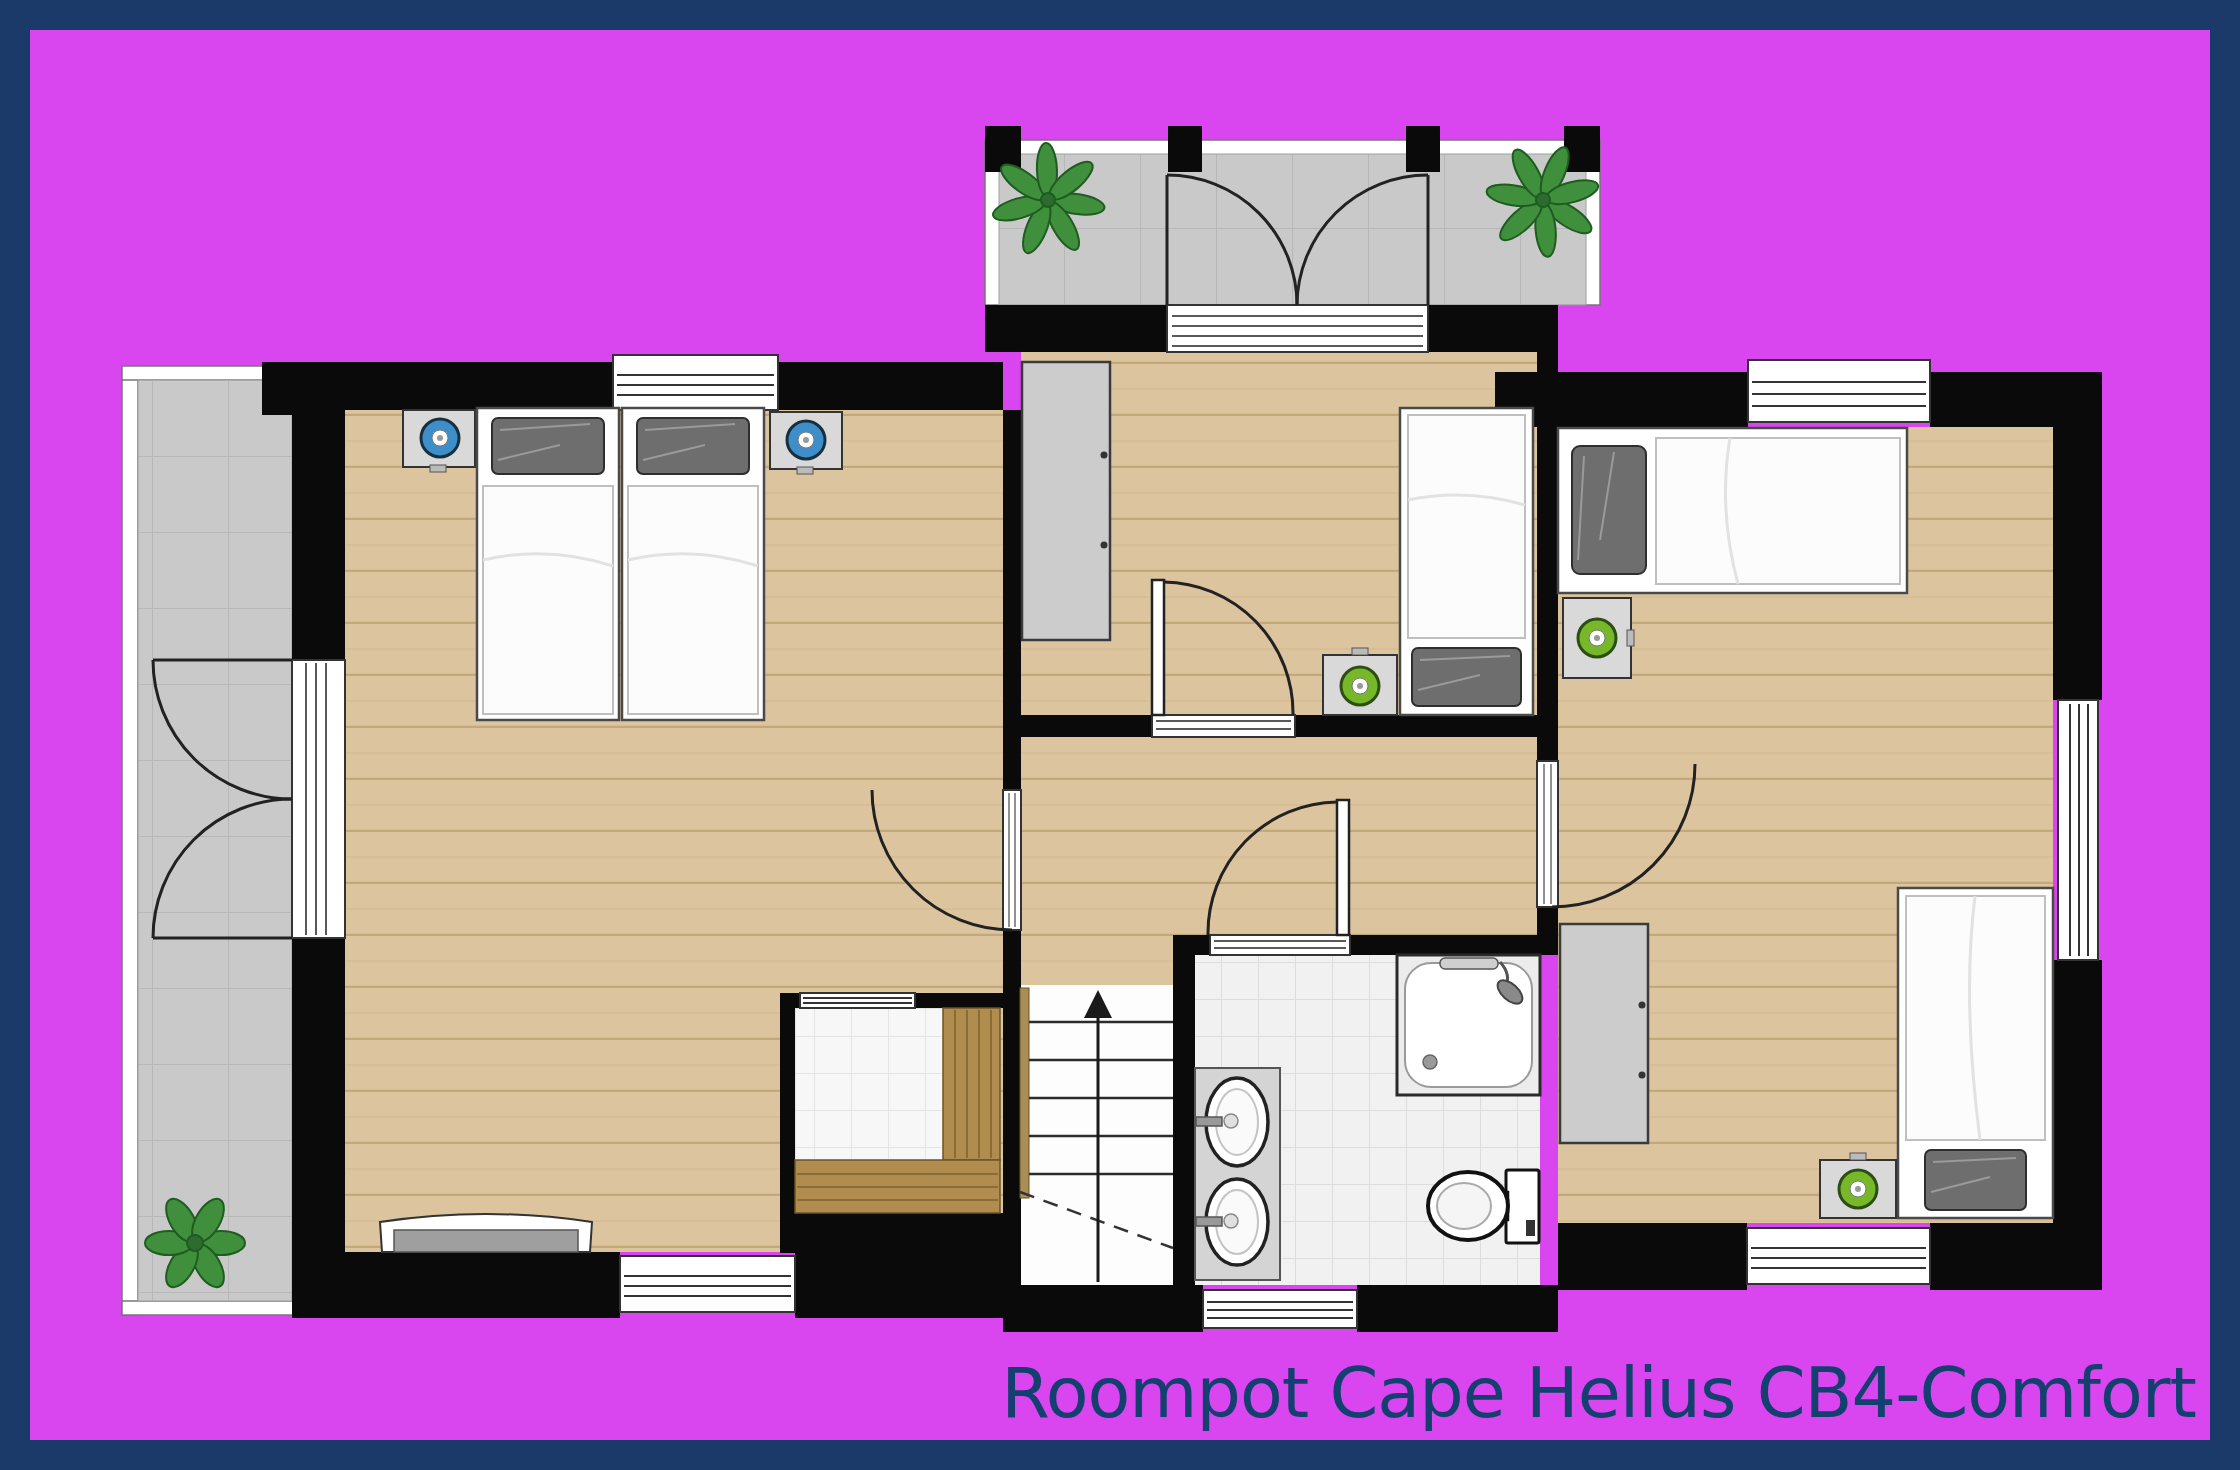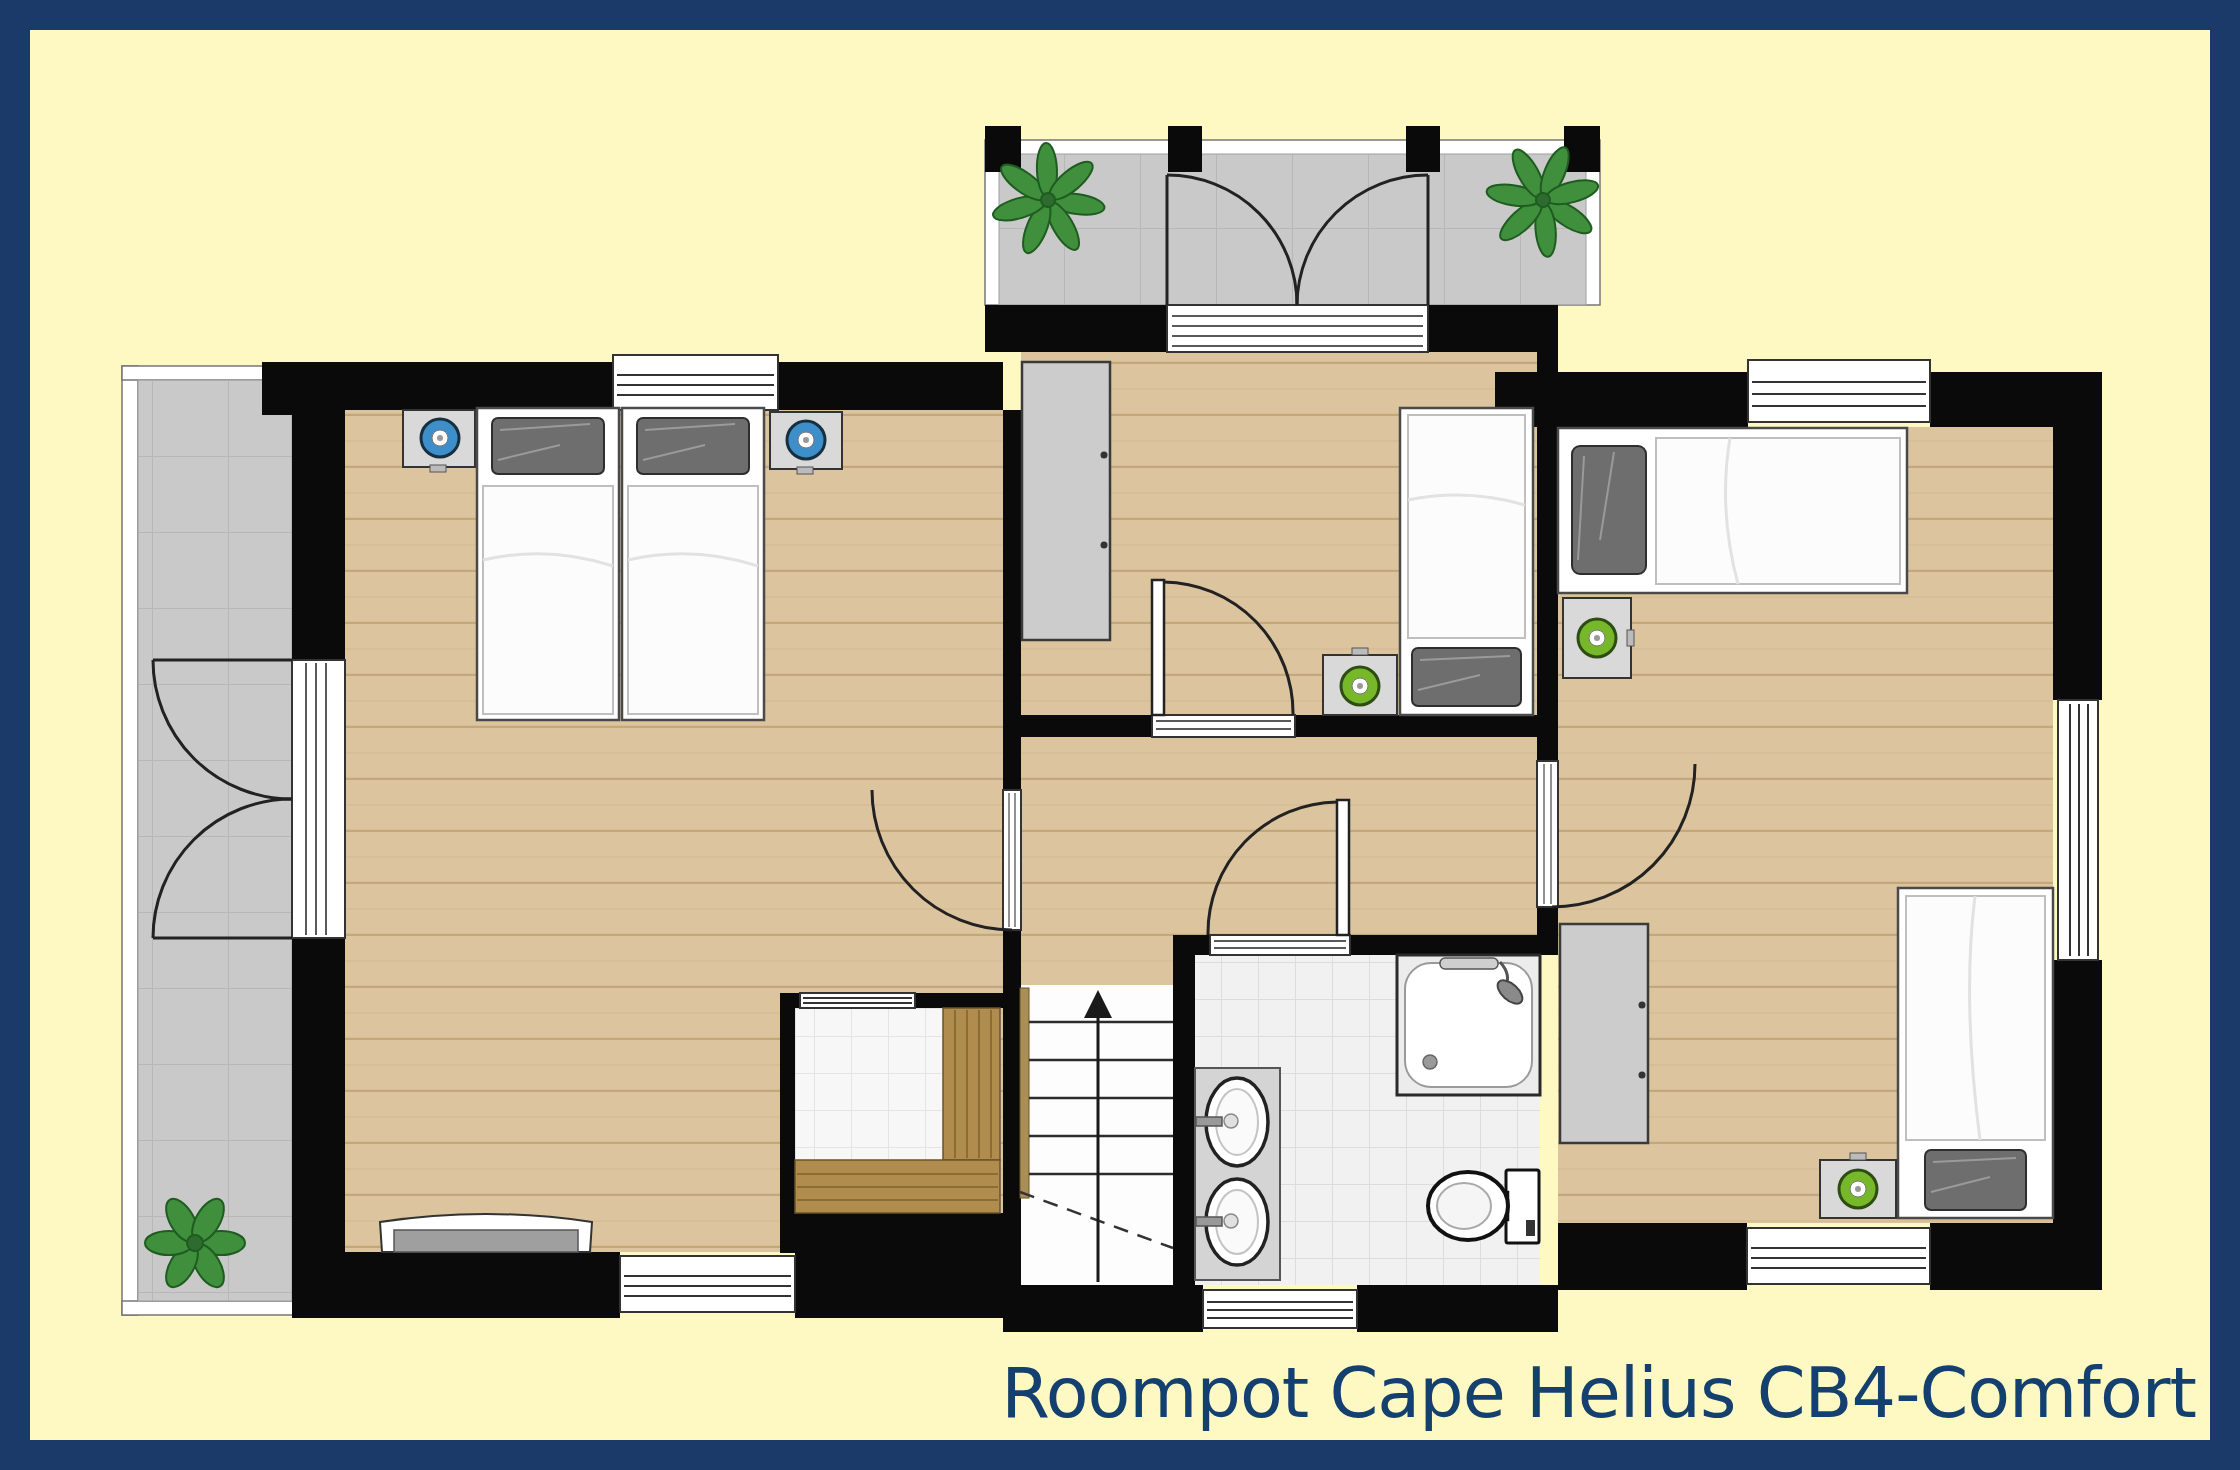--- a/index.html
+++ b/index.html
@@ -1,16 +1,16 @@
 <!DOCTYPE html>
 <html><head>
 <meta charset="utf-8">
 <style>
   html,body{margin:0;padding:0;background:#4a4a4a;}
-  .page{position:relative;width:2240px;height:1470px;background:#fef9c3;overflow:hidden;
+  .page{position:relative;width:2240px;height:1470px;background:#d946ef;overflow:hidden;
         font-family:"DejaVu Sans","Liberation Sans",sans-serif;}
   .frame{position:absolute;inset:0;border:30px solid #1b3a69;box-sizing:border-box;pointer-events:none;z-index:5;}
   svg.plan{position:absolute;left:0;top:0;width:2240px;height:1470px;z-index:1;}
   .title{position:absolute;right:44px;bottom:36px;z-index:4;color:#14406f;font-size:70px;
          letter-spacing:-1px;white-space:nowrap;font-family:"DejaVu Sans","Liberation Sans",sans-serif;}
 </style>
 </head>
 <body>
 
 <div class="page">

